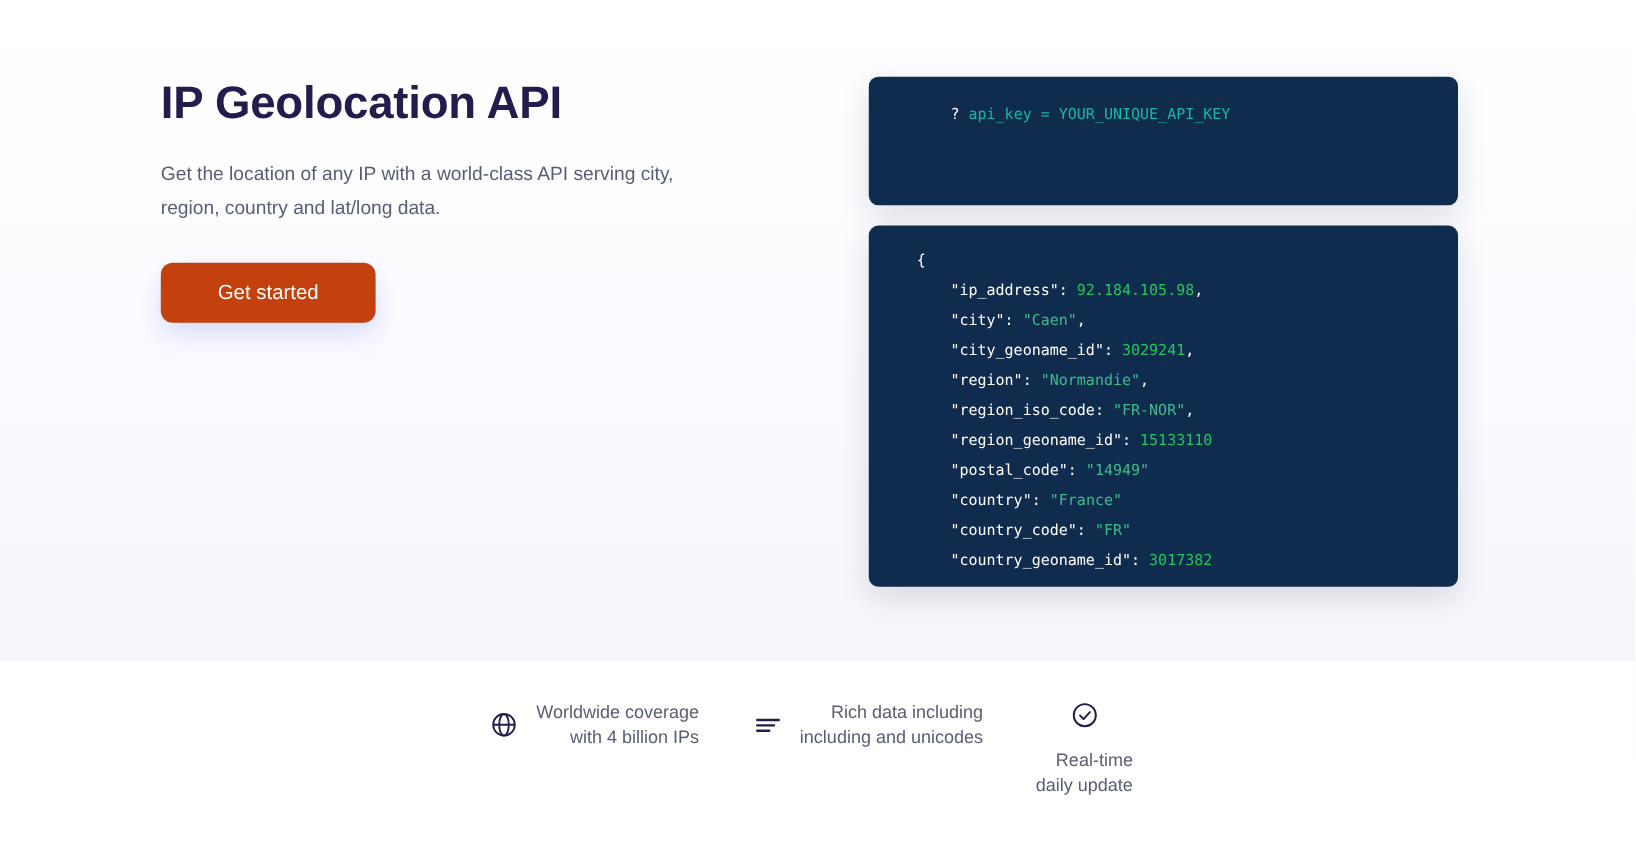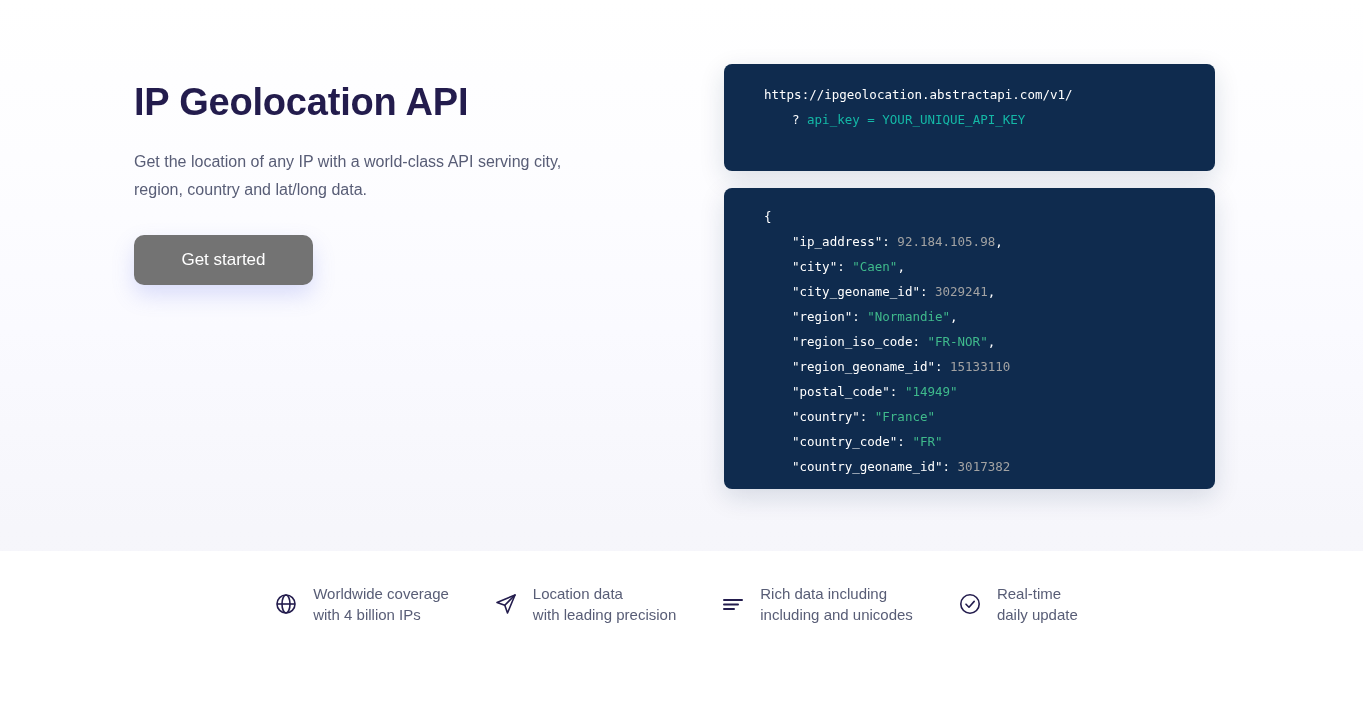--- a/index.html
+++ b/index.html
@@ -37,21 +37,21 @@
     top: 551px;
     width: 1363px;
     height: 164px;
     background: #ffffff;
   }
 
   
   .hero-left {
     position: absolute;
     left: 134px;
-    top: 78px;
+    top: 62px;
     width: 470px;
   }
 
   .page-title {
     font-size: 38px;
     line-height: 48px;
     font-weight: bold;
     color: #231c4d;
     letter-spacing: -0.2px;
   }
@@ -67,21 +67,21 @@
   .cta-wrap { margin-top: 31px; }
 
   .cta-button {
     display: inline-flex;
     align-items: center;
     justify-content: center;
     width: 179px;
     height: 50px;
     border: none;
     border-radius: 10px;
-    background: #737373;
+    background: #c2410c;
     color: #ffffff;
     font-size: 17px;
     font-family: "Liberation Sans", sans-serif;
     cursor: pointer;
     box-shadow: 0 10px 22px rgba(101,115,230,0.22);
   }
 
   
   .code-panel {
     position: absolute;
@@ -108,42 +108,43 @@
     width: 491px;
     height: 301px;
     padding: 16px 0 0 40px;
   }
 
   .code-line { white-space: pre; }
   .ind-1 { padding-left: 28px; }
 
   .tok-amber  { color: #14b8a6; }
   .tok-green  { color: #3fba8c; }
-  .tok-red    { color: #a3a3a3; margin-top: 12px; }
+  .tok-red    { color: #22c55e; margin-top: 12px; }
   .tok-white  { color: #ffffff; }
 
   
   .features {
     position: absolute;
     left: 0;
     top: 583px;
     width: 1363px;
     display: flex;
     justify-content: center;
     align-items: flex-start;
     gap: 0;
   }
 
   .feature {
     display: flex;
     align-items: center;
     gap: 14px;
     margin-right: 44px;
-  }
-  .feature:last-child { margin-right: 12px; }
+    text-align: right;
+  }
+  .feature:last-child { margin-right: 12px; flex-direction: column; }
 
   .feature-icon {
     flex: 0 0 auto;
     width: 26px;
     height: 26px;
     display: flex;
     align-items: center;
     justify-content: center;
     color: #231c4d;
   }
@@ -166,21 +167,20 @@
   <h1 class="page-title">IP Geolocation API</h1>
 
   <p class="hero-sub">Get the location of any IP with a world-class API serving city, region, country and lat/long data.</p>
 
   <div class="cta-wrap">
     <button class="cta-button">Get started</button>
   </div>
 </div>
 
 <div class="code-panel panel-request" id="request-panel">
-    <div class="code-line"><span class="tok-white">https://ipgeolocation.abstractapi.com/v1/</span></div>
     <div class="code-line ind-1"><span class="tok-white">? </span><span class="tok-amber">api_key = YOUR_UNIQUE_API_KEY</span></div>
   </div>
 
 <div class="code-panel panel-response" id="response-panel">
     <div class="code-line"><span class="tok-white">{</span></div>
     <div class="code-line ind-1"><span class="tok-white">"ip_address": </span><span class="tok-red">92.184.105.98</span><span class="tok-white">,</span></div>
     <div class="code-line ind-1"><span class="tok-white">"city": </span><span class="tok-green">"Caen"</span><span class="tok-white">,</span></div>
     <div class="code-line ind-1"><span class="tok-white">"city_geoname_id": </span><span class="tok-red">3029241</span><span class="tok-white">,</span></div>
     <div class="code-line ind-1"><span class="tok-white">"region": </span><span class="tok-green">"Normandie"</span><span class="tok-white">,</span></div>
     <div class="code-line ind-1"><span class="tok-white">"region_iso_code: </span><span class="tok-green">"FR-NOR"</span><span class="tok-white">,</span></div>
@@ -194,29 +194,20 @@
 <div class="features" id="features-row">
     <div class="feature">
       <span class="feature-icon">
         <svg width="24" height="24" viewBox="0 0 24 24" fill="none" stroke="currentColor" stroke-width="1.6">
           <circle cx="12" cy="12" r="9"></circle>
           <ellipse cx="12" cy="12" rx="4" ry="9"></ellipse>
           <line x1="3" y1="12" x2="21" y2="12"></line>
         </svg>
       </span>
       <div class="feature-text"><span class="l1">Worldwide coverage</span><span class="l2">with 4 billion IPs</span></div>
-    </div>
-    <div class="feature">
-      <span class="feature-icon">
-        <svg width="24" height="24" viewBox="0 0 24 24" fill="none" stroke="currentColor" stroke-width="1.6" stroke-linejoin="round" stroke-linecap="round">
-          <path d="M21 3 L3 10.5 L10.8 13.2 L13.5 21 Z"></path>
-          <path d="M10.8 13.2 L21 3"></path>
-        </svg>
-      </span>
-      <div class="feature-text"><span class="l1">Location data</span><span class="l2">with leading precision</span></div>
     </div>
     <div class="feature">
       <span class="feature-icon">
         <svg width="24" height="24" viewBox="0 0 24 24" fill="none" stroke="currentColor" stroke-width="2" stroke-linecap="round">
           <line x1="3" y1="8" x2="21" y2="8"></line>
           <line x1="3" y1="12.5" x2="17" y2="12.5"></line>
           <line x1="3" y1="17" x2="13" y2="17"></line>
         </svg>
       </span>
       <div class="feature-text"><span class="l1">Rich data including</span><span class="l2">including and unicodes</span></div>

